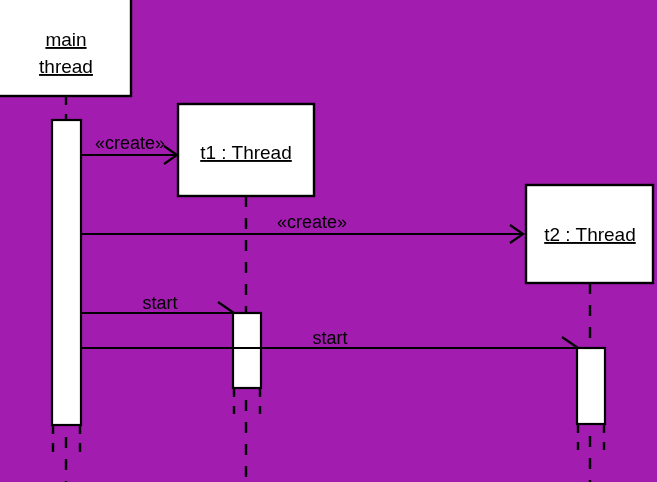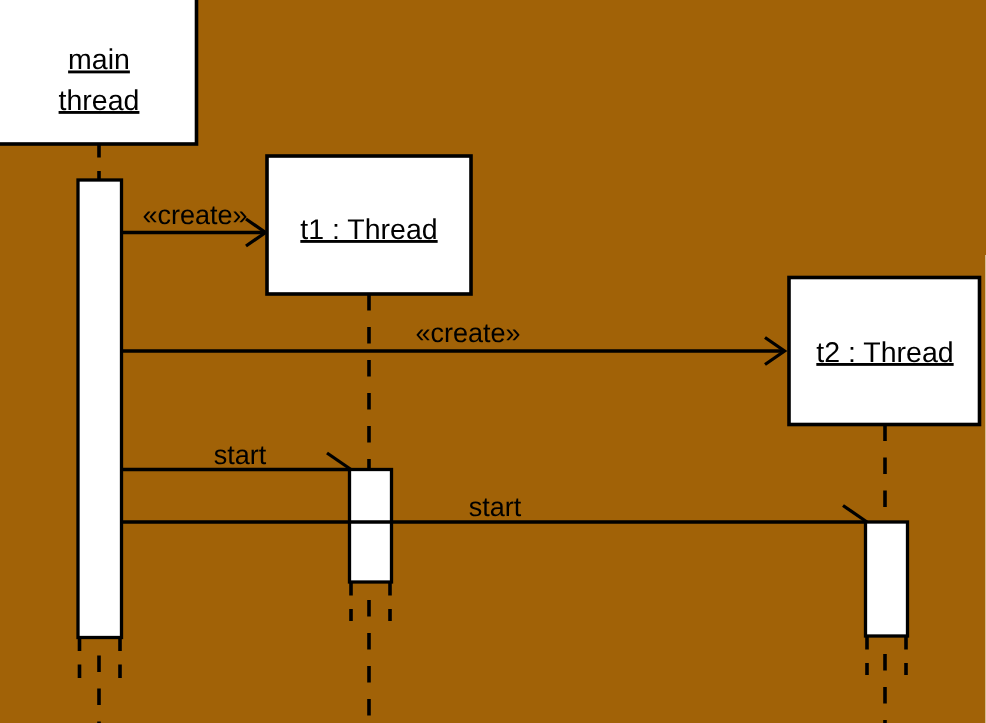--- a/index.html
+++ b/index.html
@@ -8,21 +8,21 @@
     padding: 0;
     background: #ffffff;
   }
   body {
     font-family: "Liberation Sans", sans-serif;
   }
   #diagram-root {
     position: relative;
     width: 657px;
     height: 482px;
-    background: #a16207;
+    background: #a21caf;
     overflow: hidden;
   }
   svg.diagram-canvas {
     position: absolute;
     left: 0;
     top: 0;
     width: 657px;
     height: 482px;
     display: block;
   }

